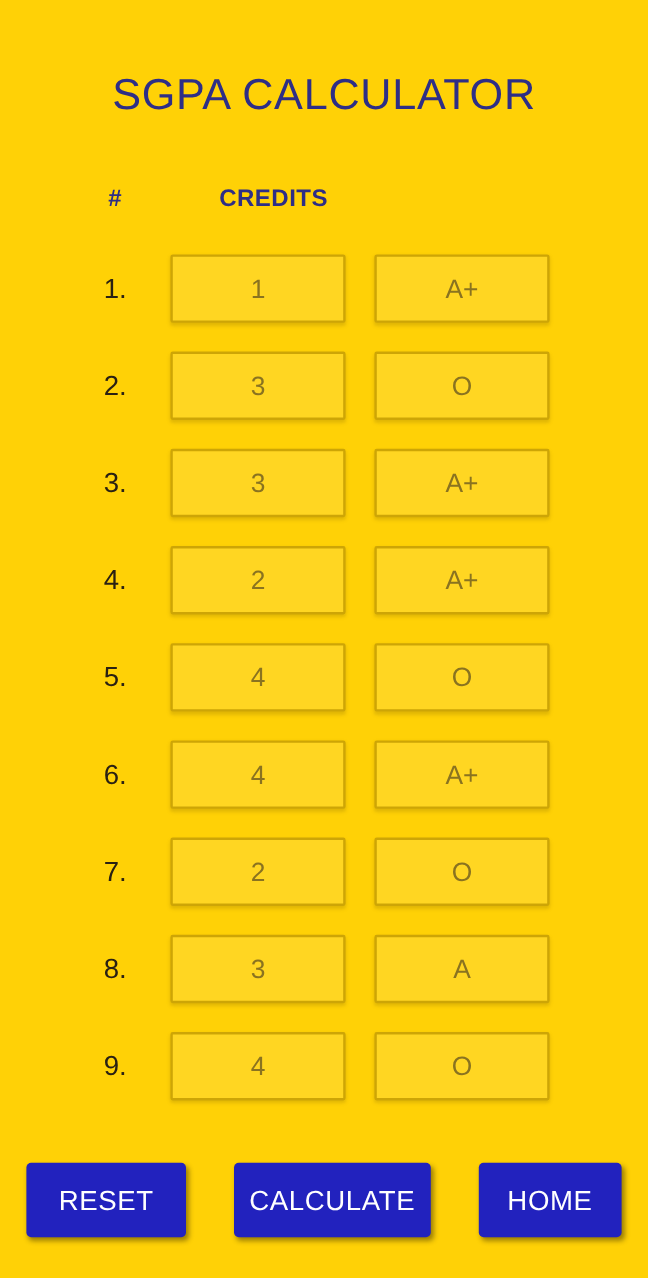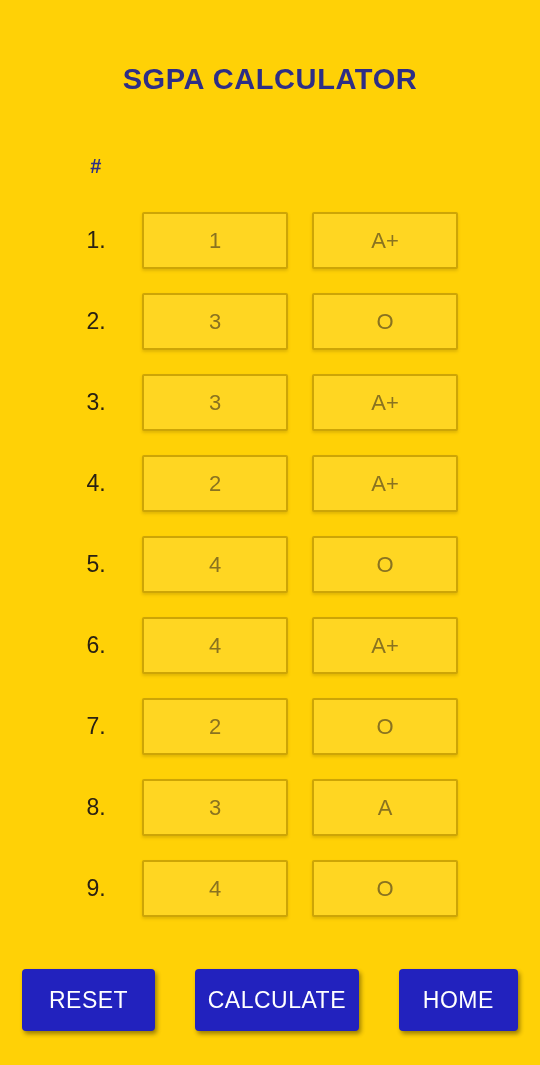--- a/index.html
+++ b/index.html
@@ -28,22 +28,22 @@
   
   .title-wrap {
     height: 140px;
     flex: 0 0 140px;
     display: flex;
     align-items: center;
     justify-content: center;
     padding-top: 18px;
   }
   .app-title {
-    font-size: 29px;
-    font-weight: bold;
+    font-size: 36px;
+    font-weight: normal;
     letter-spacing: 0.6px;
     color: #2E2E86;
     text-align: center;
     font-family: "Liberation Sans", sans-serif;
   }
 
   
   .col-headers {
     flex: 0 0 52px;
     display: flex;
@@ -131,20 +131,21 @@
 <body>
 
 <div id="app">
 
   <div class="title-wrap">
     <div class="app-title">SGPA CALCULATOR</div>
   </div>
 
   <div class="col-headers">
     <div class="hdr hdr-num">#</div>
+    <div class="hdr hdr-credits">CREDITS</div>
   </div>
 
   <div class="rows-viewport">
     <div class="rows-inner" id="rows-inner">
         <div class="entry-row">
           <div class="row-index">1.</div>
           <div class="field credits">1</div>
           <div class="field grade">A+</div>
         </div>
         <div class="entry-row">

